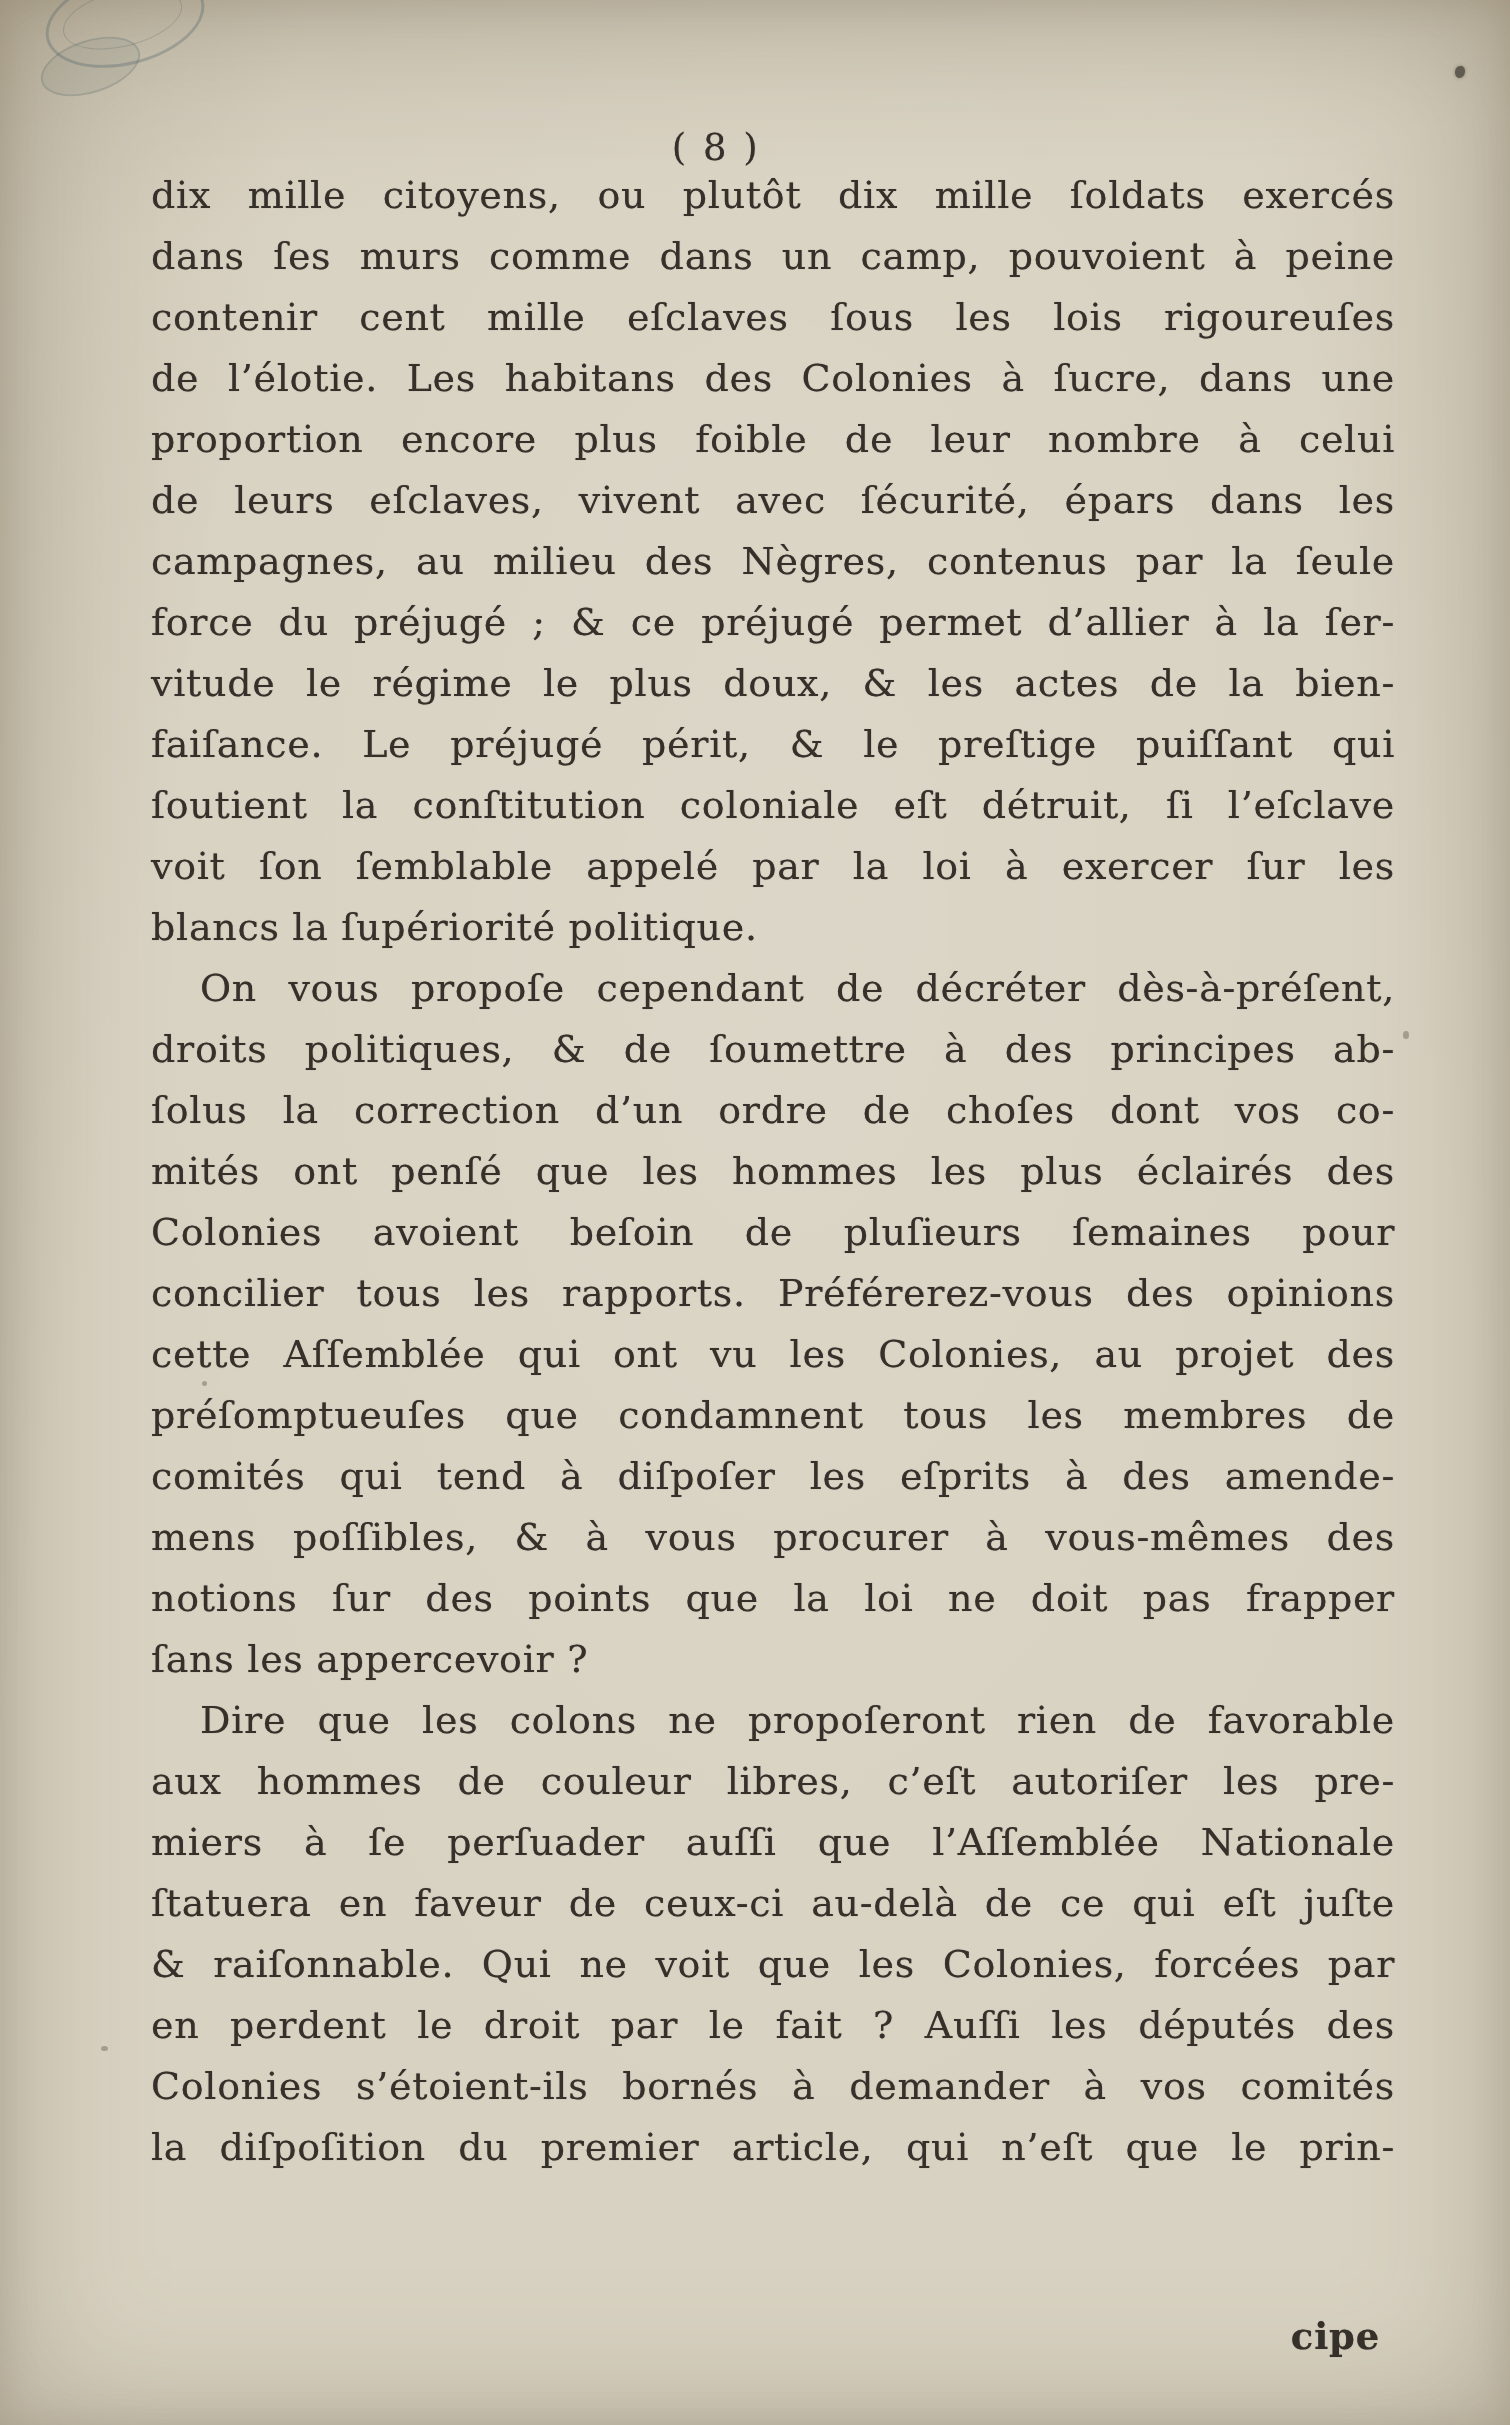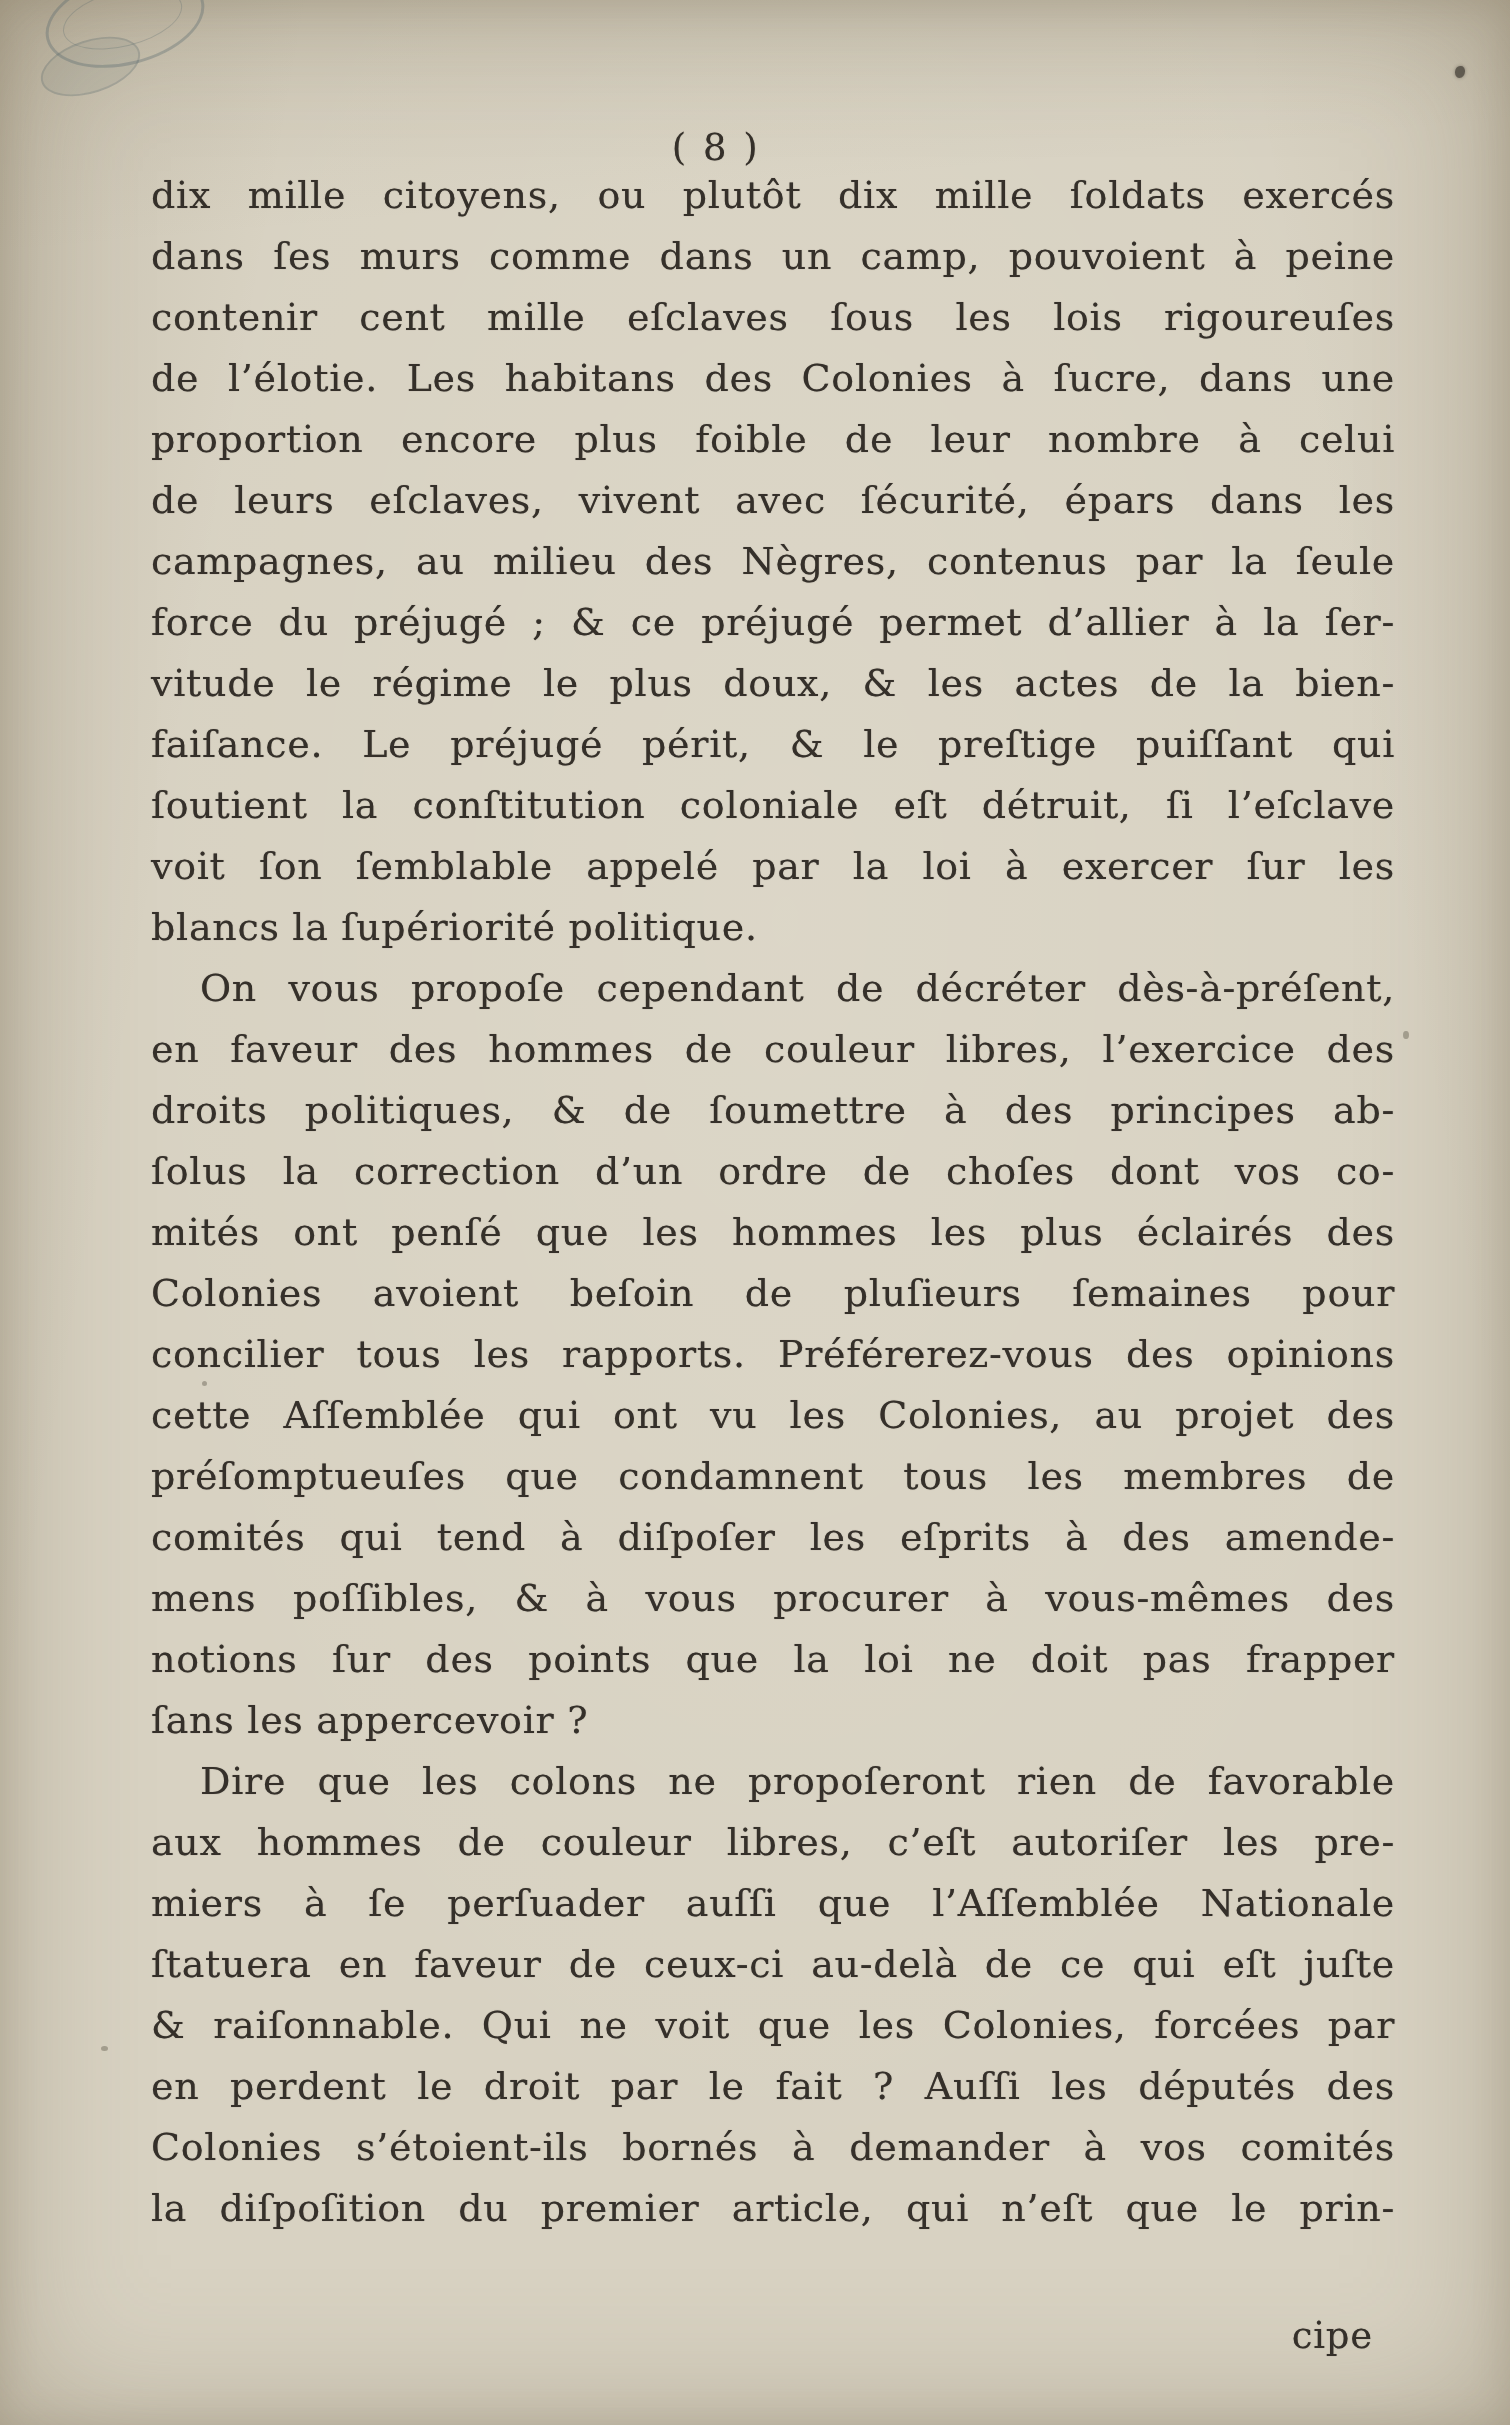--- a/index.html
+++ b/index.html
@@ -103,24 +103,25 @@
     text-align: right;
     text-align-last: left;
   }
   .text-block .line.indent {
     text-indent: 49px;
   }
 
   .catchword {
     position: absolute;
     top: 2314px;
-    right: 137px;
+    right: 130px;
     font-size: 37px;
     letter-spacing: 0.8px;
     text-shadow: 0 0 0.8px rgba(53,48,42,0.55);
+    font-weight: bold;
   }
 </style>
 </head>
 <body>
 
 <div class="page">
 
   <div class="stamp-outer">
     <div class="stamp-inner"></div>
   </div>
@@ -141,21 +142,20 @@
       <div class="line">proportion encore plus foible de leur nombre à celui</div>
       <div class="line">de leurs eſclaves, vivent avec ſécurité, épars dans les</div>
       <div class="line">campagnes, au milieu des Nègres, contenus par la ſeule</div>
       <div class="line">force du préjugé ; &amp; ce préjugé permet d’allier à la ſer-</div>
       <div class="line">vitude le régime le plus doux, &amp; les actes de la bien-</div>
       <div class="line">faiſance. Le préjugé périt, &amp; le preſtige puiſſant qui</div>
       <div class="line">ſoutient la conſtitution coloniale eſt détruit, ſi l’eſclave</div>
       <div class="line">voit ſon ſemblable appelé par la loi à exercer ſur les</div>
       <div class="line no-just">blancs la ſupériorité politique.</div>
       <div class="line indent">On vous propoſe cependant de décréter dès-à-préſent,</div>
-      <div class="line">en faveur des hommes de couleur libres, l’exercice des</div>
       <div class="line">droits politiques, &amp; de ſoumettre à des principes ab-</div>
       <div class="line">ſolus la correction d’un ordre de choſes dont vos co-</div>
       <div class="line">mités ont penſé que les hommes les plus éclairés des</div>
       <div class="line">Colonies avoient beſoin de pluſieurs ſemaines pour</div>
       <div class="line">concilier tous les rapports. Préférerez-vous des opinions</div>
       <div class="line">cette Aſſemblée qui ont vu les Colonies, au projet des</div>
       <div class="line">préſomptueuſes que condamnent tous les membres de</div>
       <div class="line">comités qui tend à diſpoſer les eſprits à des amende-</div>
       <div class="line">mens poſſibles, &amp; à vous procurer à vous-mêmes des</div>
       <div class="line">notions ſur des points que la loi ne doit pas frapper</div>

